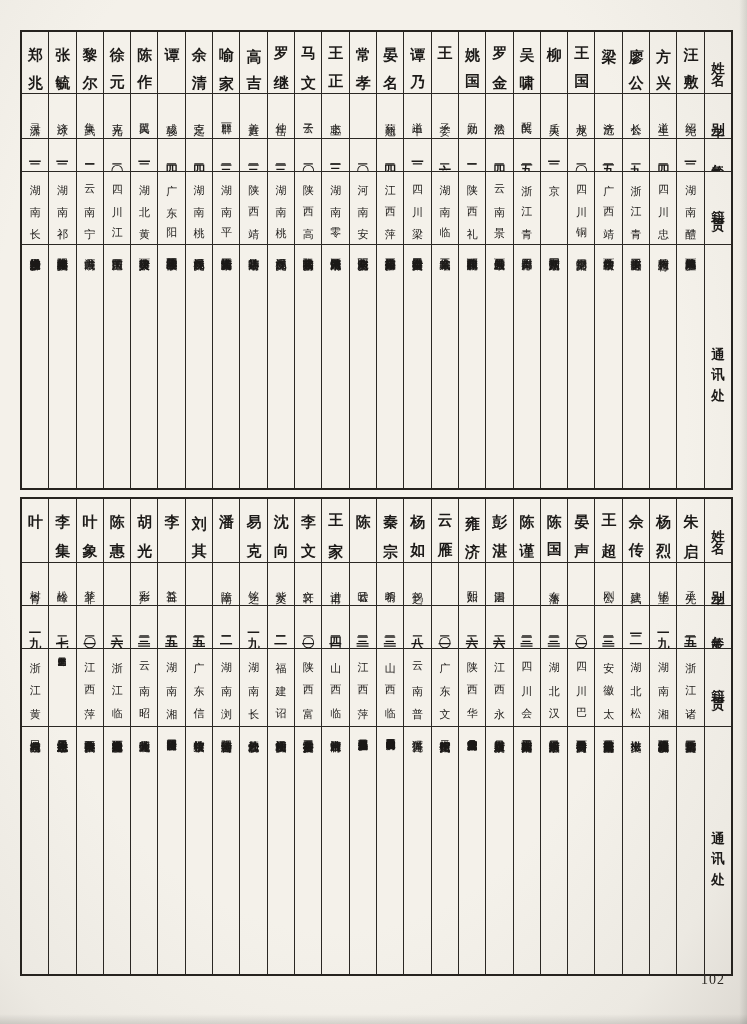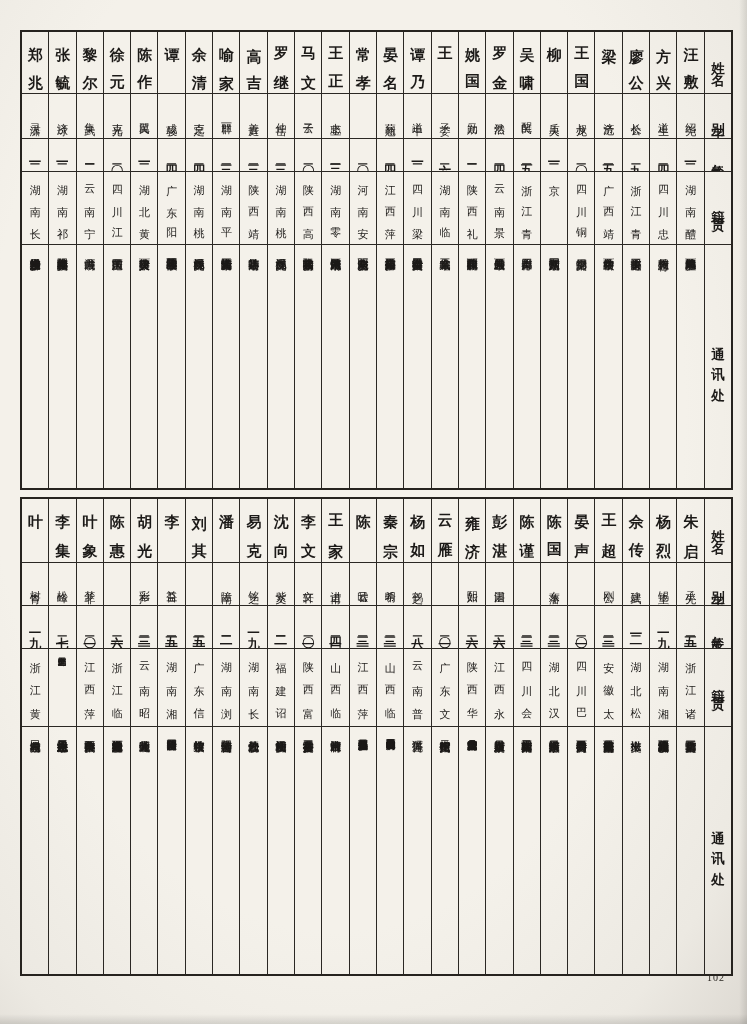--- a/index.html
+++ b/index.html
@@ -72,21 +72,21 @@
   
   .col.hdr .cell{align-items:center;}
   .col.hdr .in{font-size:13.5px;font-weight:700;height:auto;text-align:center;text-align-last:auto;padding:0;}
   .col.hdr .cell.name .in{letter-spacing:.9em;}
   .col.hdr .cell.courtesy .in{letter-spacing:.35em;}
   .col.hdr .cell.age .in{letter-spacing:.1em;font-size:12.5px;}
   .col.hdr .cell.native .in{letter-spacing:.7em;}
   .col.hdr .cell.address .in{letter-spacing:1.5em;font-size:13.5px;}
   .page-num{
     position:absolute;right:22px;top:972px;
-    font-size:10px;letter-spacing:1px;color:#2a2722;
+    font-size:14px;letter-spacing:1px;color:#2a2722;
     font-family:"Liberation Serif","DejaVu Serif",serif;
   }
 </style>
 </head>
 <body>
 
 <div class="paper">
   <div class="tbl t1" id="table-0">
       <div class="col hdr">
         <div class="cell name">

